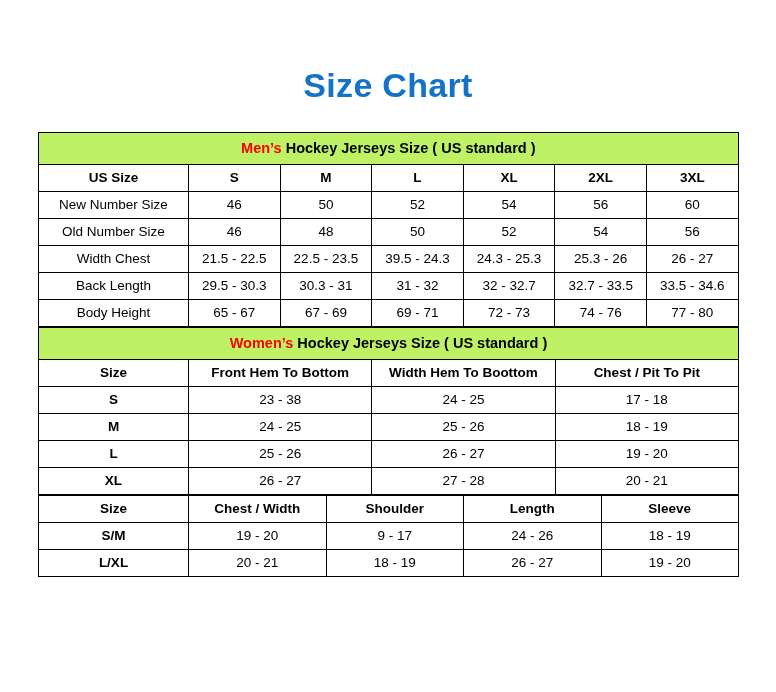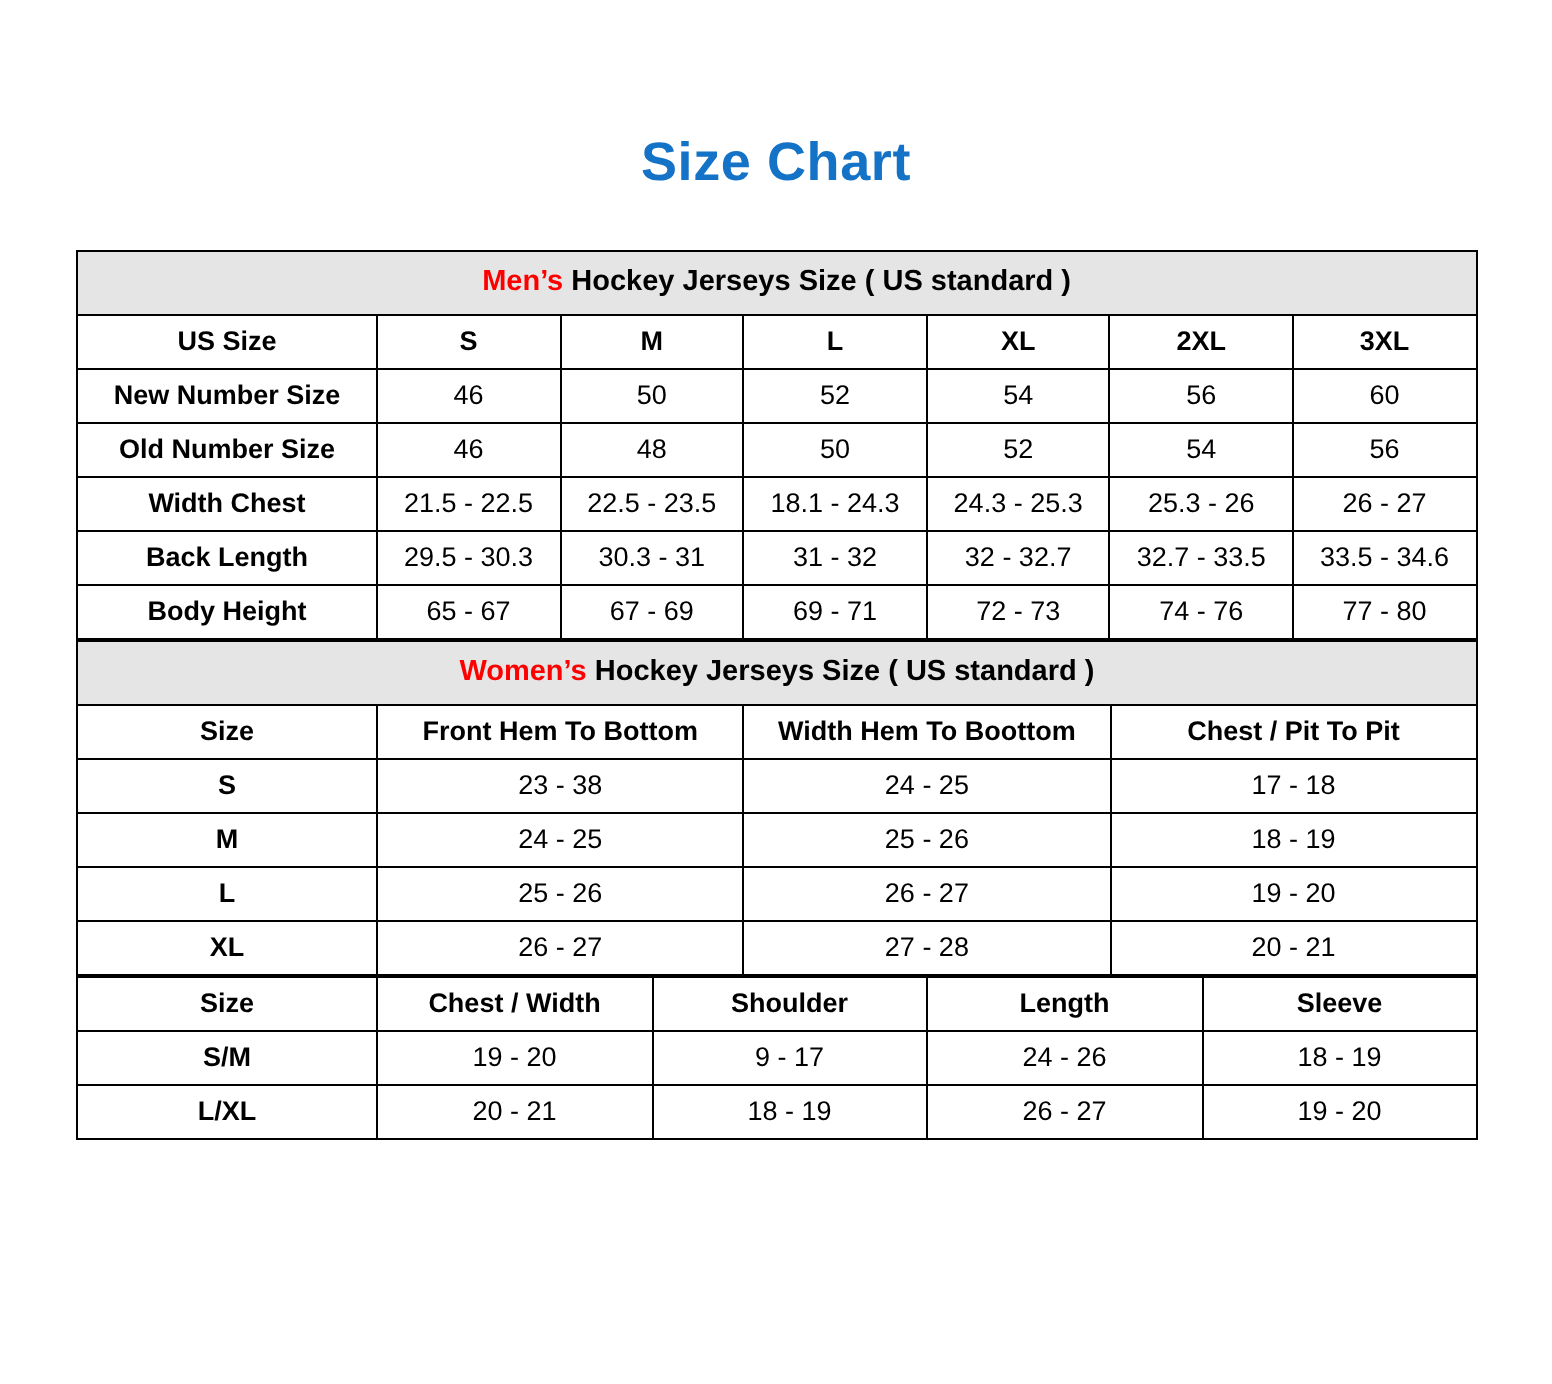--- a/index.html
+++ b/index.html
@@ -16,21 +16,21 @@
   }
   .page {
     position: relative;
     width: 776px;
     height: 692px;
     box-sizing: border-box;
   }
   .title {
     text-align: center;
     color: #1473c6;
-    font-size: 27px;
+    font-size: 34px;
     font-weight: bold;
     letter-spacing: 0.3px;
     padding-top: 68px;
     line-height: 1;
   }
   .tables {
     margin: 30px auto 0 auto;
     width: 700px;
   }
   table {
@@ -43,34 +43,34 @@
     text-align: center;
     vertical-align: middle;
     font-size: 13.5px;
     font-weight: normal;
     padding: 0;
     height: 26px;
     line-height: 26px;
     white-space: nowrap;
   }
   .section-head td {
-    background: #e5e5e5;
+    background: #bef264;
     font-size: 14.5px;
     font-weight: bold;
     height: 31px;
     line-height: 31px;
   }
   .section-head .accent {
     color: #ff0000;
   }
   .colhead td {
     font-weight: bold;
   }
   .rowlabel {
-    font-weight: bold;
+    font-weight: normal;
   }
   .colhead .rowlabel {
     font-weight: bold;
     margin-top: 27px;
   }
   .bold-cell {
     font-weight: bold;
   }
   
   .men col.c0 { width: 150px; }
@@ -129,21 +129,21 @@
           <td>48</td>
           <td>50</td>
           <td>52</td>
           <td>54</td>
           <td>56</td>
         </tr>
         <tr>
           <td class="rowlabel">Width Chest</td>
           <td>21.5 - 22.5</td>
           <td>22.5 - 23.5</td>
-          <td>18.1 - 24.3</td>
+          <td>39.5 - 24.3</td>
           <td>24.3 - 25.3</td>
           <td>25.3 - 26</td>
           <td>26 - 27</td>
         </tr>
         <tr>
           <td class="rowlabel">Back Length</td>
           <td>29.5 - 30.3</td>
           <td>30.3 - 31</td>
           <td>31 - 32</td>
           <td>32 - 32.7</td>

